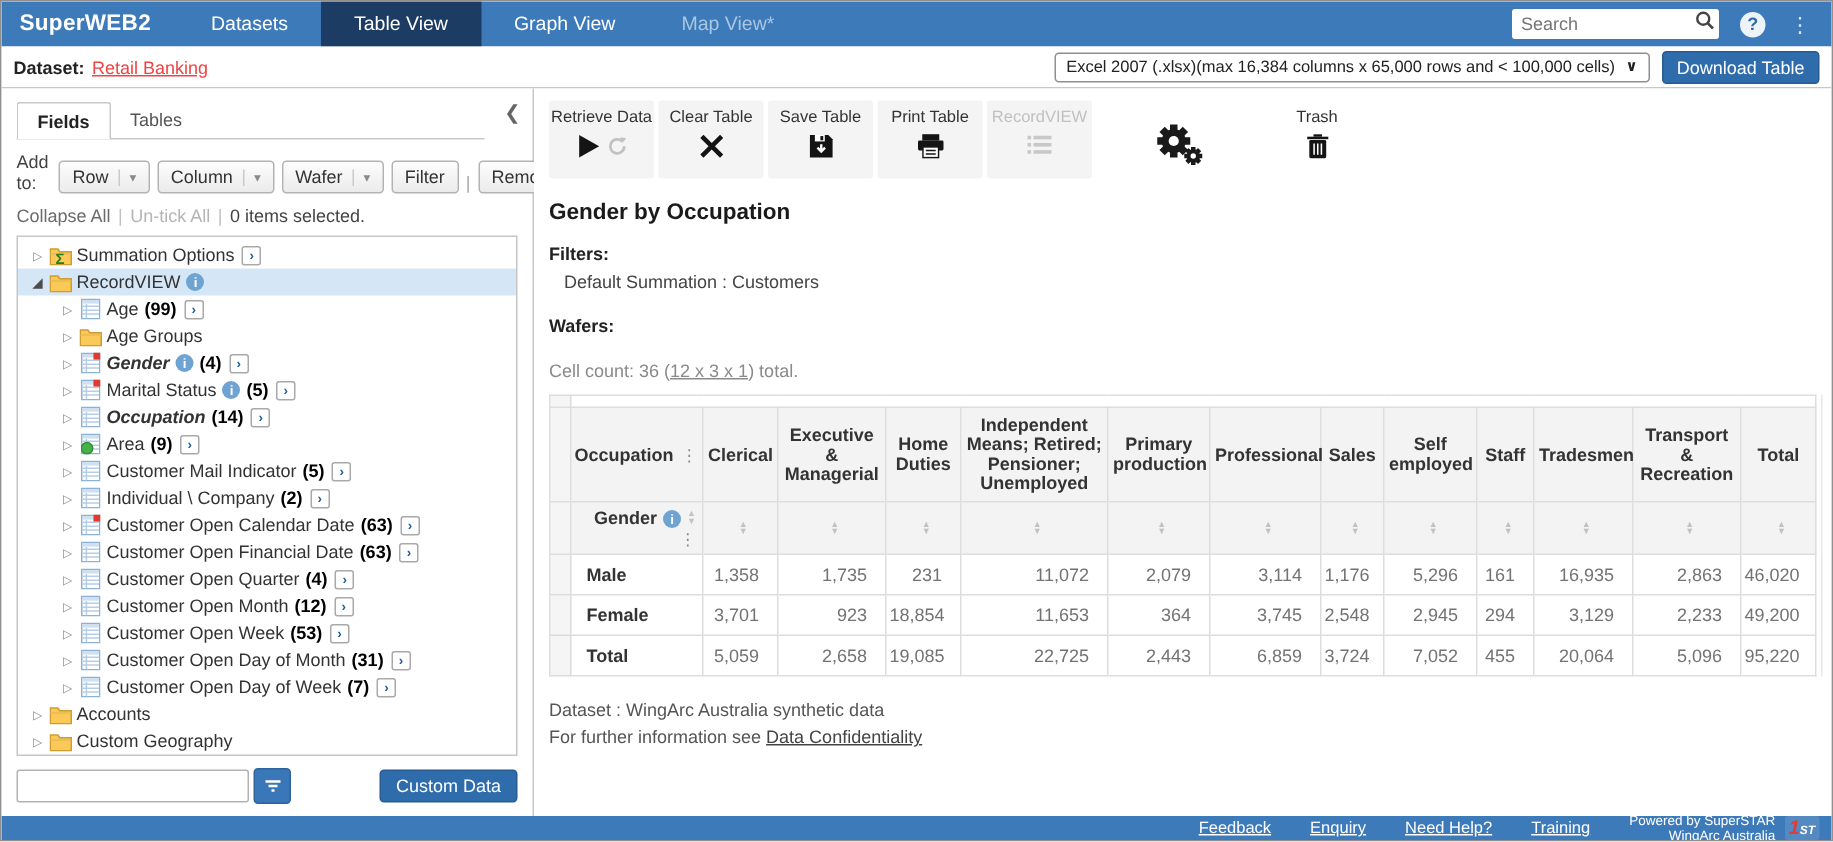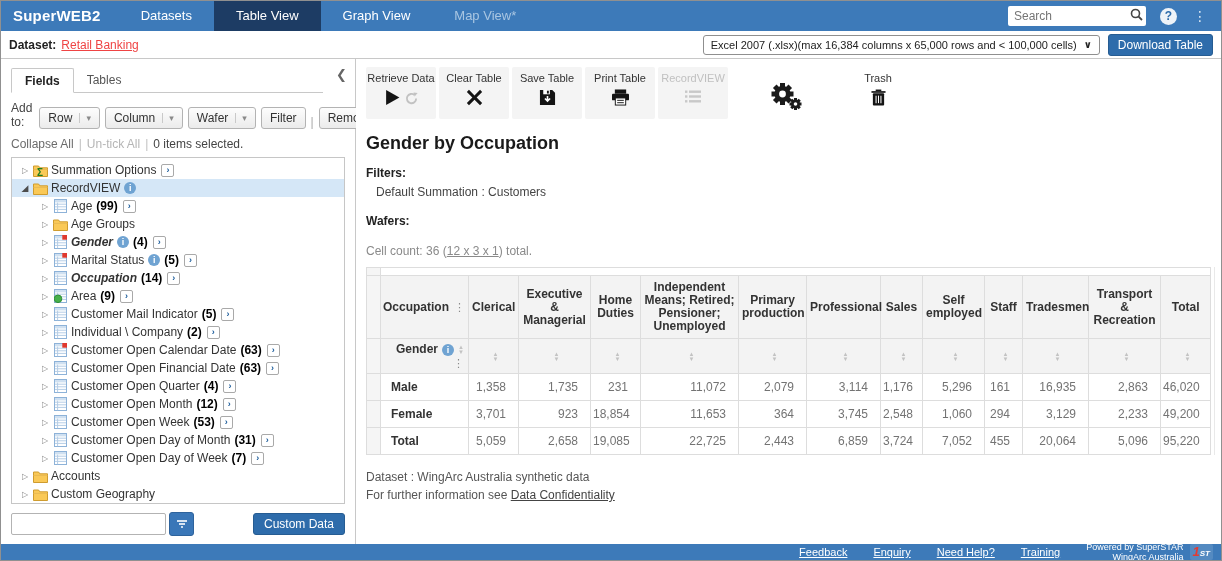--- a/index.html
+++ b/index.html
@@ -67,21 +67,21 @@
   
   .main { flex:1; padding:8px 6px 0 10px; position:relative; overflow:hidden; background:#fff; }
   .toolbar { display:flex; align-items:flex-start; }
   .tb-btn { width:70px; height:52px; background:#f4f4f4; border-radius:2px; margin-right:3px; display:flex; flex-direction:column; align-items:center; padding-top:5px; }
   .tb-btn .tb-label { font-size:11px; color:#333; margin-bottom:5px; white-space:nowrap; }
   .tb-btn.disabled .tb-label { color:#c0c0c0; }
   .tb-ic-row { display:flex; align-items:center; gap:4px; }
   .tb-plain { background:none; }
   .gear-wrap { margin-left:38px; margin-top:14px; }
   .trash-wrap { margin-left:40px; }
-  .page-title { font-size:18px; font-weight:bold; color:#1a1a1a; margin-top:14px; }
+  .page-title { font-size:15px; font-weight:bold; color:#1a1a1a; margin-top:14px; }
   .filters-label, .wafers-label { font-size:12px; font-weight:bold; color:#222; }
   .filters-block { margin-top:12px; }
   .filters-value { font-size:12px; color:#444; margin:5px 0 0 10px; }
   .wafers-block { margin-top:15px; }
   .cellcount { font-size:12px; color:#8a8a8a; margin-top:16px; }
   .cellcount a { color:#8a8a8a; text-decoration:underline; }
 
   
   .table-wrap { display:flex; margin-top:9px; align-items:stretch; }
   table.data { border-collapse:collapse; table-layout:fixed; width:844px; }
@@ -691,21 +691,21 @@
               <tr>
                 <td class="gutter"></td>
                 <th class="rowlabel">Female</th>
                 <td class="num">3,701</td>
                 <td class="num">923</td>
                 <td class="num">18,854</td>
                 <td class="num">11,653</td>
                 <td class="num">364</td>
                 <td class="num">3,745</td>
                 <td class="num">2,548</td>
-                <td class="num">1,060</td>
+                <td class="num">2,945</td>
                 <td class="num">294</td>
                 <td class="num">3,129</td>
                 <td class="num">2,233</td>
                 <td class="num">49,200</td>
               </tr>
               <tr>
                 <td class="gutter"></td>
                 <th class="rowlabel">Total</th>
                 <td class="num">5,059</td>
                 <td class="num">2,658</td>

